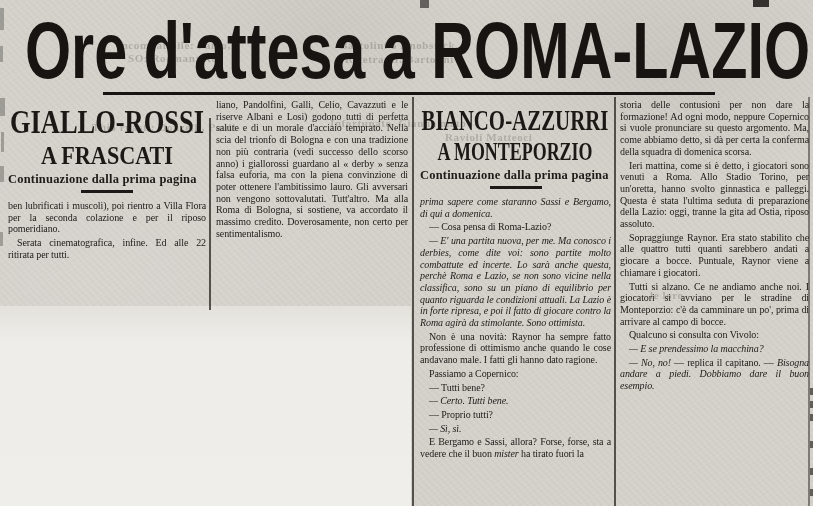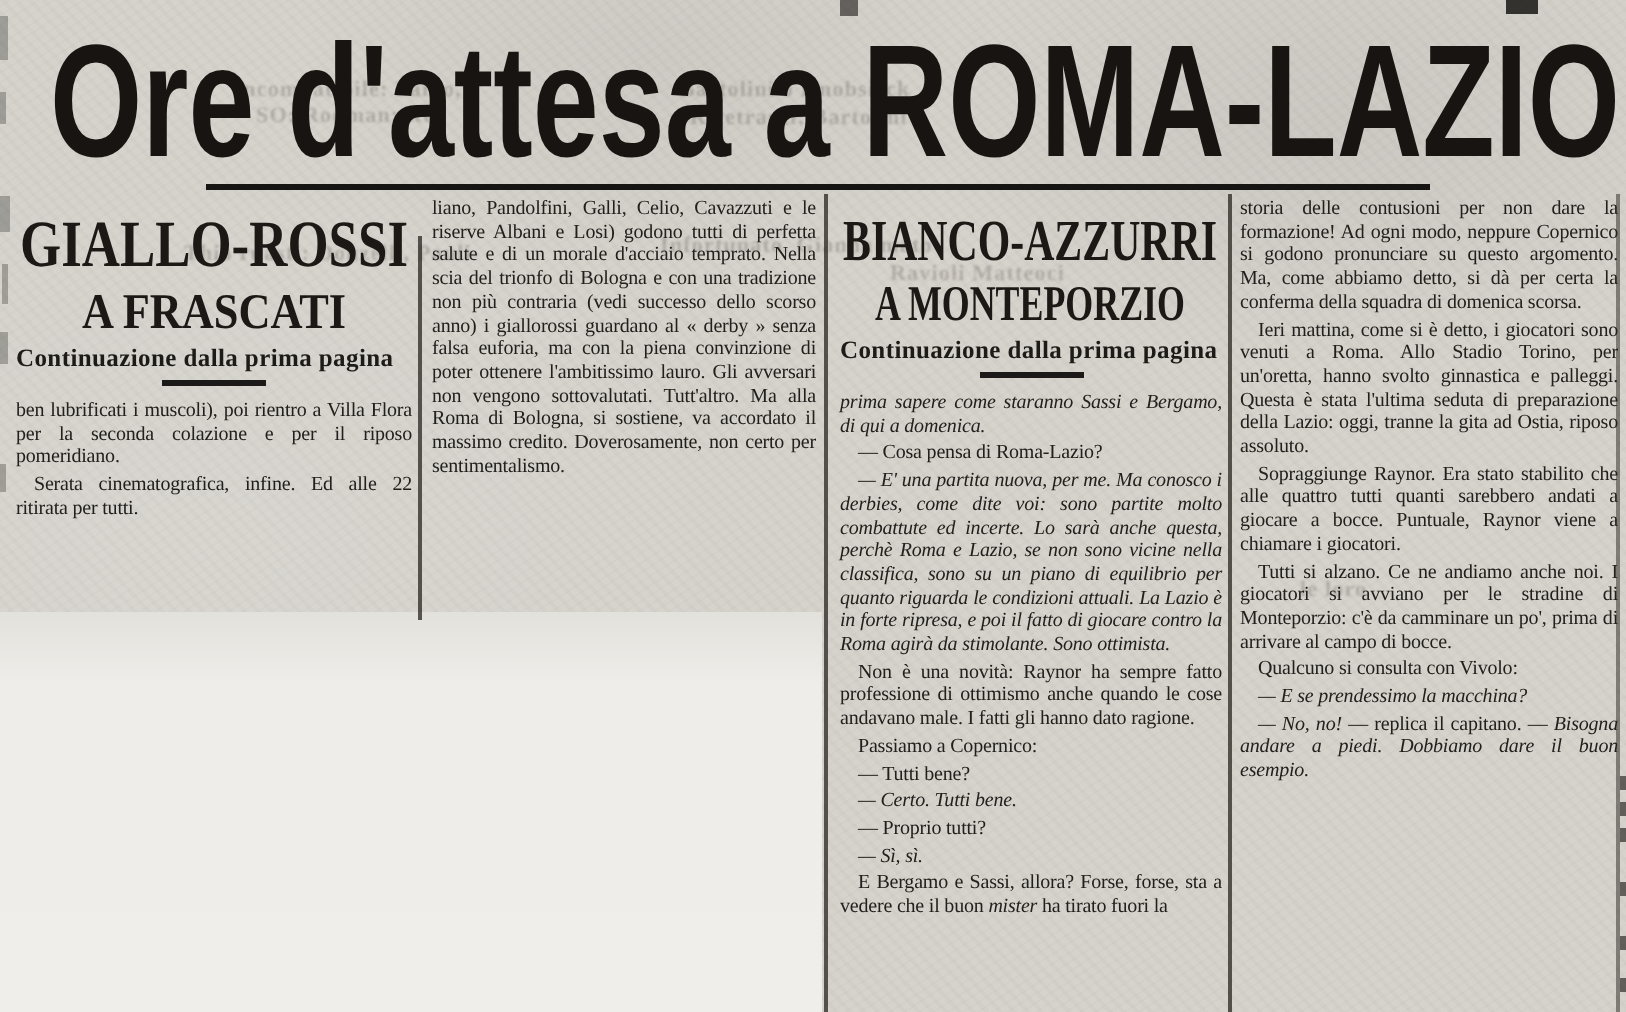--- a/index.html
+++ b/index.html
@@ -120,21 +120,21 @@
         <p class="para ind"><span>— Tutti bene?</span></p>
         <p class="para ind"><span class="it">— Certo. Tutti bene.</span></p>
         <p class="para ind"><span>— Proprio tutti?</span></p>
         <p class="para ind"><span class="it">— Sì, sì.</span></p>
         <p class="para ind"><span>E Bergamo e Sassi, allora? Forse, forse, sta a vedere che il buon </span><span class="it">mister</span><span> ha tirato fuori la</span></p>
       </div>
   </section>
 
   <section class="col col4">
     <div class="body">
-        <p class="para"><span>storia delle contusioni per non dare la formazione! Ad ogni modo, neppure Copernico si godono pronunciare su questo argomento. Ma, come abbiamo detto, si dà per certa la conferma della squadra di domenica scorsa.</span></p>
+        <p class="para"><span>storia delle contusioni per non dare la formazione! Ad ogni modo, neppure Copernico si vuole pronunciare su questo argomento. Ma, come abbiamo detto, si dà per certa la conferma della squadra di domenica scorsa.</span></p>
         <p class="para ind"><span>Ieri mattina, come si è detto, i giocatori sono venuti a Roma. Allo Stadio Torino, per un'oretta, hanno svolto ginnastica e palleggi. Questa è stata l'ultima seduta di preparazione della Lazio: oggi, tranne la gita ad Ostia, riposo assoluto.</span></p>
         <p class="para ind"><span>Sopraggiunge Raynor. Era stato stabilito che alle quattro tutti quanti sarebbero andati a giocare a bocce. Puntuale, Raynor viene a chiamare i giocatori.</span></p>
         <p class="para ind"><span>Tutti si alzano. Ce ne andiamo anche noi. I giocatori si avviano per le stradine di Monteporzio: c'è da camminare un po', prima di arrivare al campo di bocce.</span></p>
         <p class="para ind"><span>Qualcuno si consulta con Vivolo:</span></p>
         <p class="para ind"><span class="it">— E se prendessimo la macchina?</span></p>
         <p class="para ind"><span class="it">— No, no!</span><span> — replica il capitano. — </span><span class="it">Bisogna andare a piedi. Dobbiamo dare il buon esempio.</span></p>
       </div>
   </section>
 
   <div class="vrule v1"></div>

